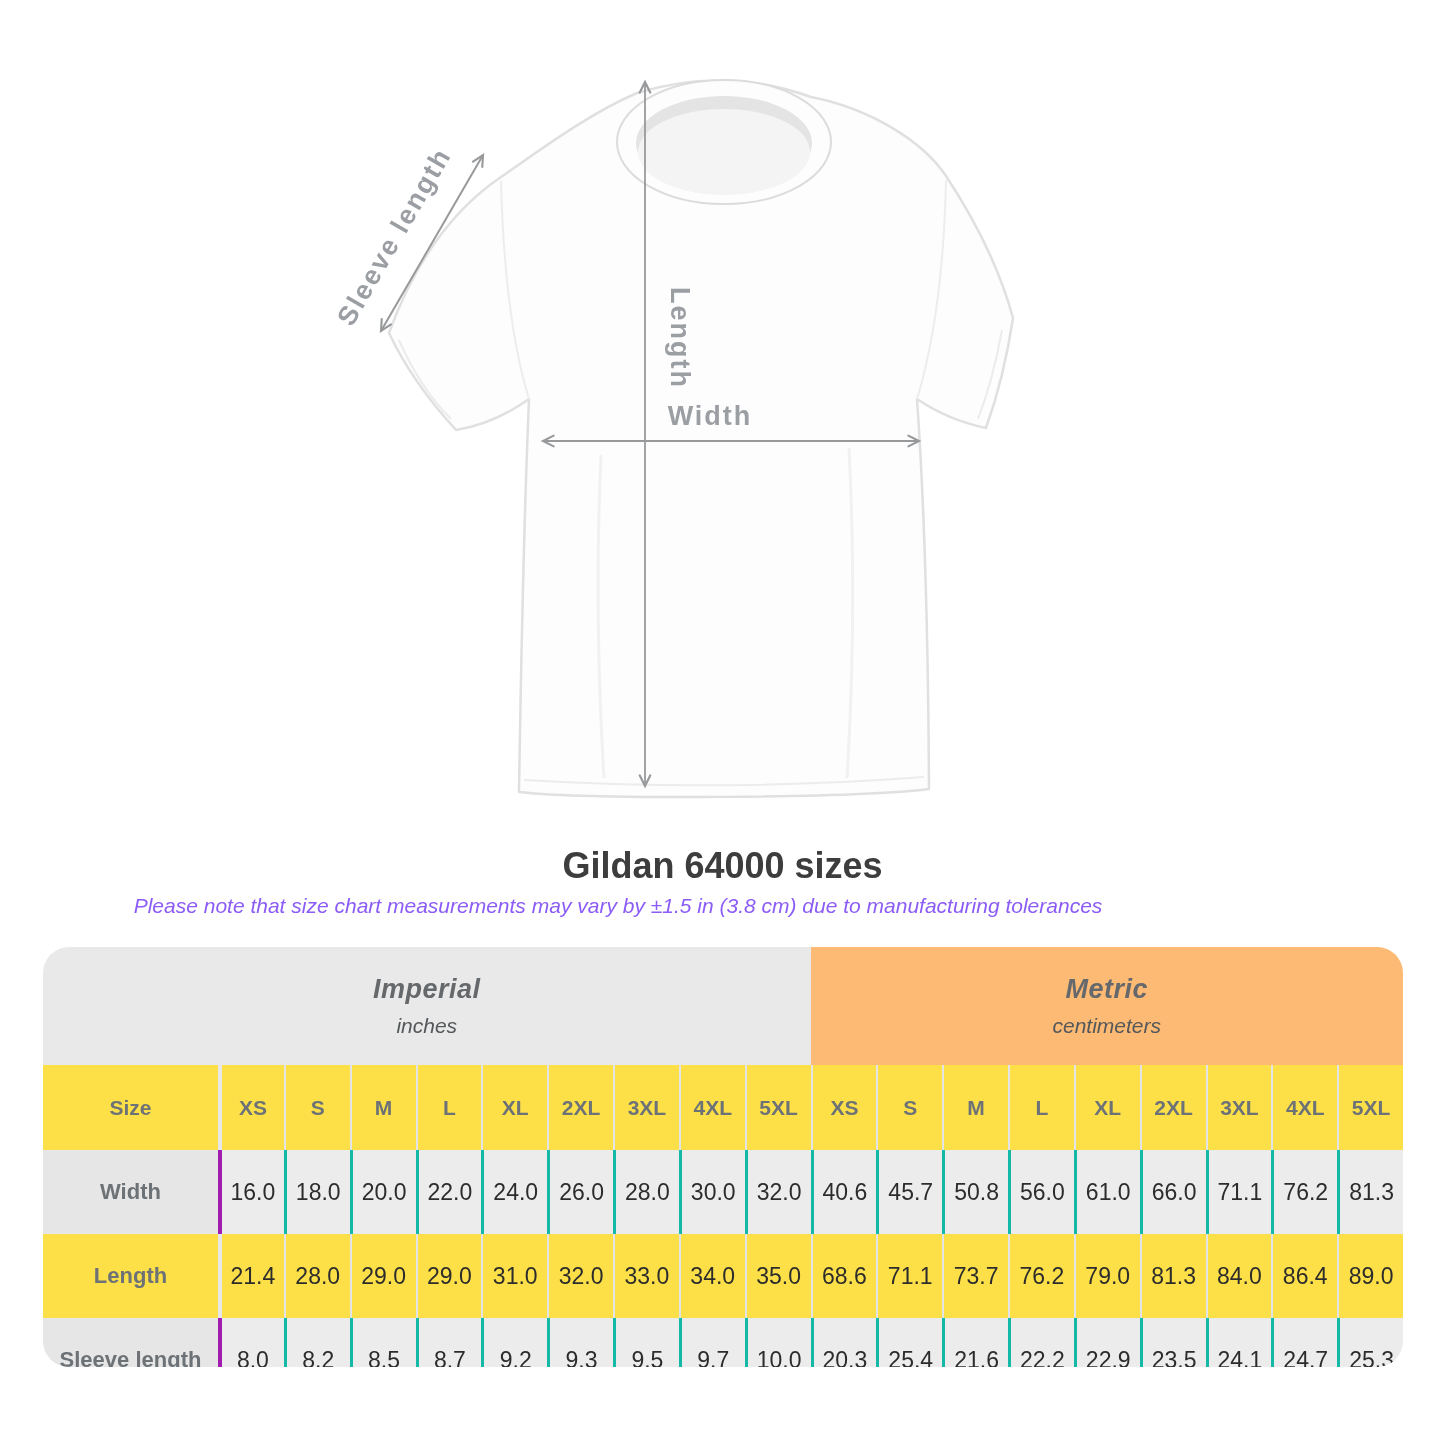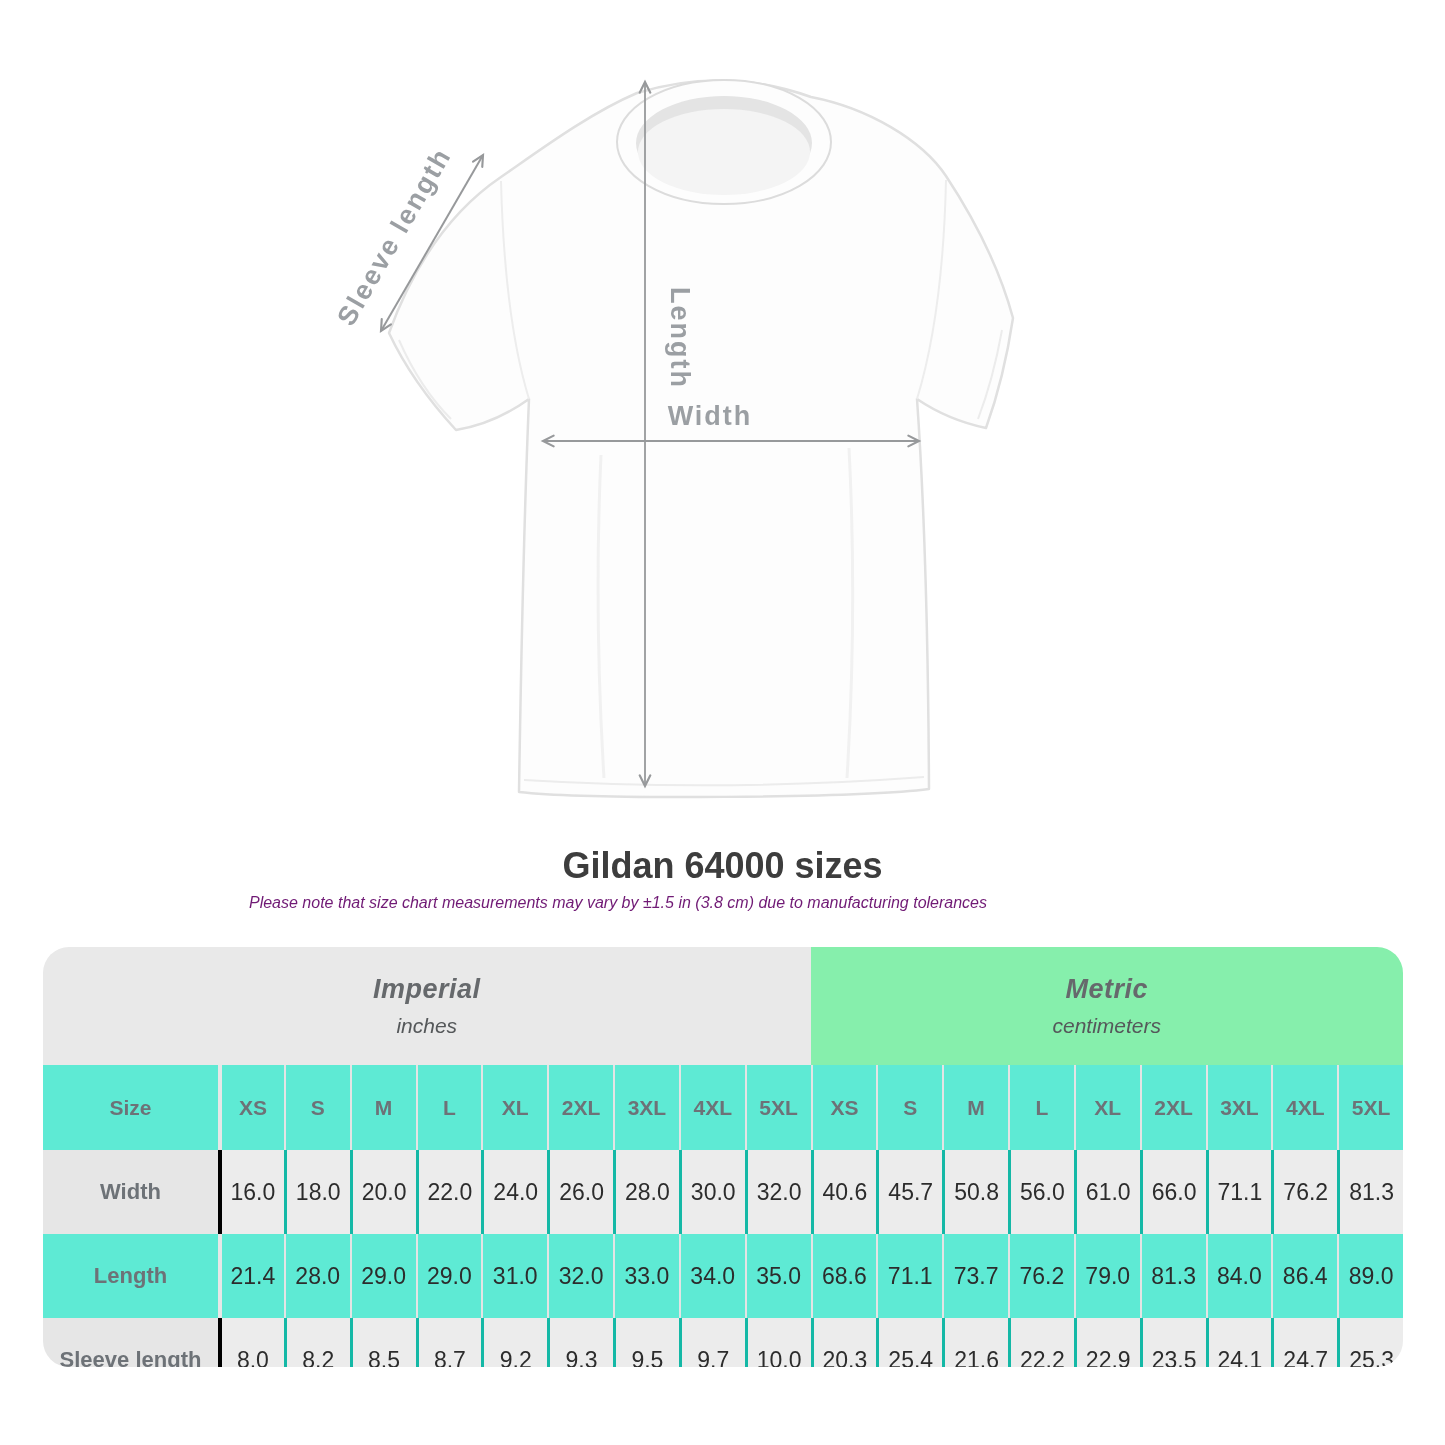--- a/index.html
+++ b/index.html
@@ -6,40 +6,40 @@
   body{width:1445px;height:1445px;position:relative;font-family:"Liberation Sans","DejaVu Sans",sans-serif;overflow:hidden;}
 
   
   .shirt-wrap{position:absolute;left:0;top:0;width:1445px;height:835px;}
   .ann-label{font-family:"Liberation Sans","DejaVu Sans",sans-serif;font-weight:bold;font-size:27px;fill:#9b9fa3;letter-spacing:2px;}
 
   
   .page-title{position:absolute;left:0;top:845px;width:1445px;text-align:center;
     font-size:36px;font-weight:bold;color:#3d3d3d;}
   .page-subtitle{position:absolute;left:0;top:894px;width:1236px;text-align:center;
-    font-size:16px;font-style:italic;color:#701a75;}
+    font-size:21px;font-style:italic;color:#8b5cf6;}
 
   
   .size-table{position:absolute;left:43px;top:947px;width:1360px;height:420px;
     display:grid;grid-template-columns:175px repeat(18,1fr);
     grid-template-rows:118px 85px 84px 84px 84px;
     border-radius:26px;overflow:hidden;background:#ffffff;}
   .banner-left{grid-area:1/1/2/11;background:#e9e9e9;display:flex;flex-direction:column;align-items:center;justify-content:center;gap:9px;}
-  .banner-right{grid-area:1/11/2/20;background:#86efac;display:flex;flex-direction:column;align-items:center;justify-content:center;gap:9px;}
+  .banner-right{grid-area:1/11/2/20;background:#fdba74;display:flex;flex-direction:column;align-items:center;justify-content:center;gap:9px;}
   .sec-name{font-size:27px;font-weight:bold;font-style:italic;color:#66696c;letter-spacing:0.5px;}
   .sec-unit{font-size:21px;font-style:italic;color:#55585a;}
 
   .cell{display:flex;align-items:center;justify-content:center;}
-  .cell.white{background:#5eead4;}
+  .cell.white{background:#fde047;}
   .cell.gray{background:#ececec;}
   .cell.gray.label-col{background:#e6e6e6;}
   .cell.white.sep{border-left:2px solid #e4e4e4;}
   .cell.white.sepw{border-left:4px solid #e7e7e7;}
   .cell.gray.sep{border-left:3px solid #14b8a6;}
-  .cell.gray.sepw{border-left:4px solid #000000;}
+  .cell.gray.sepw{border-left:4px solid #a21caf;}
   .cell.head{font-size:21px;font-weight:bold;color:#6d7277;}
   .cell.rowlabel{font-size:22px;font-weight:bold;color:#6d7277;}
   .cell.val{font-size:23px;color:#2c2c2c;}
 </style>
 </head>
 <body>
 
 <div class="shirt-wrap">
   <svg width="1445" height="835" viewBox="0 0 1445 835">
     <defs>

